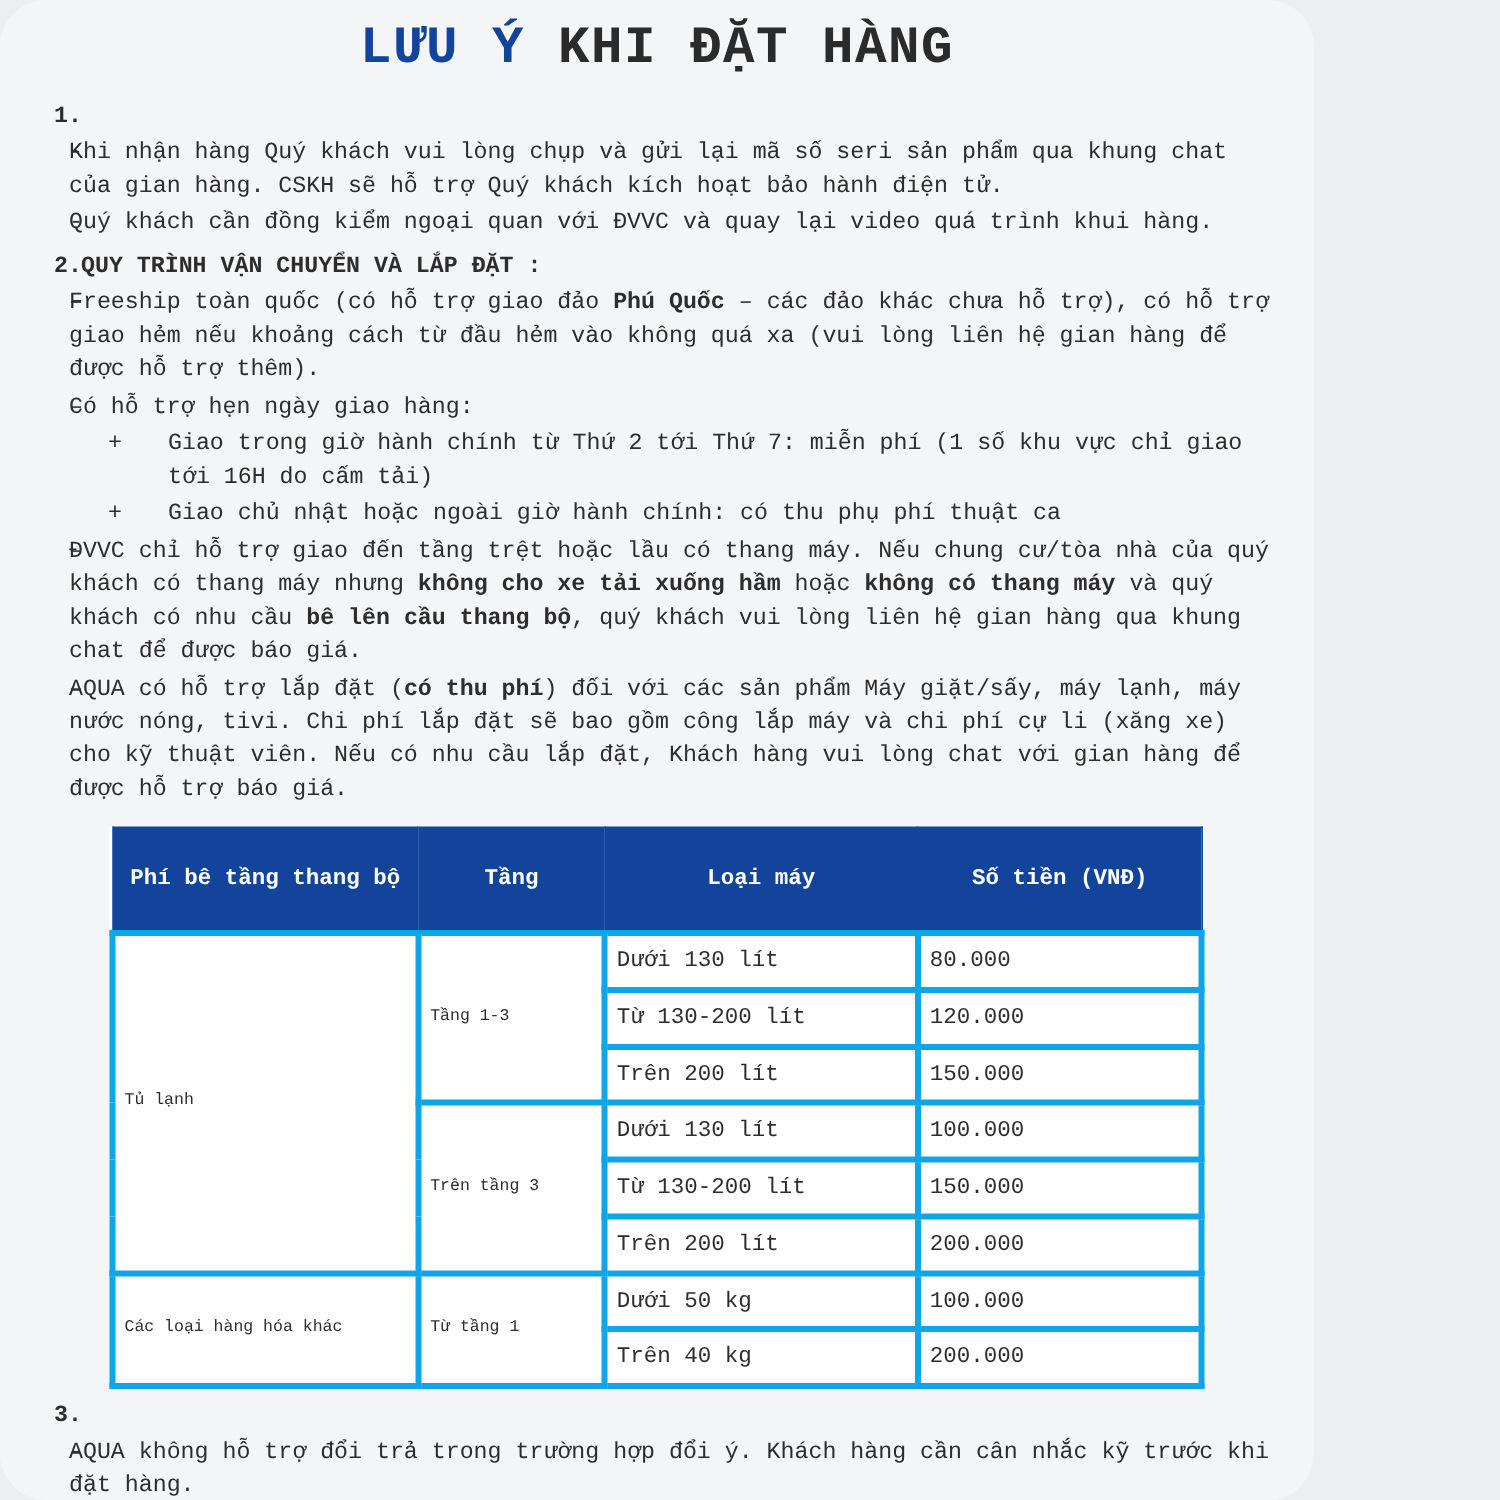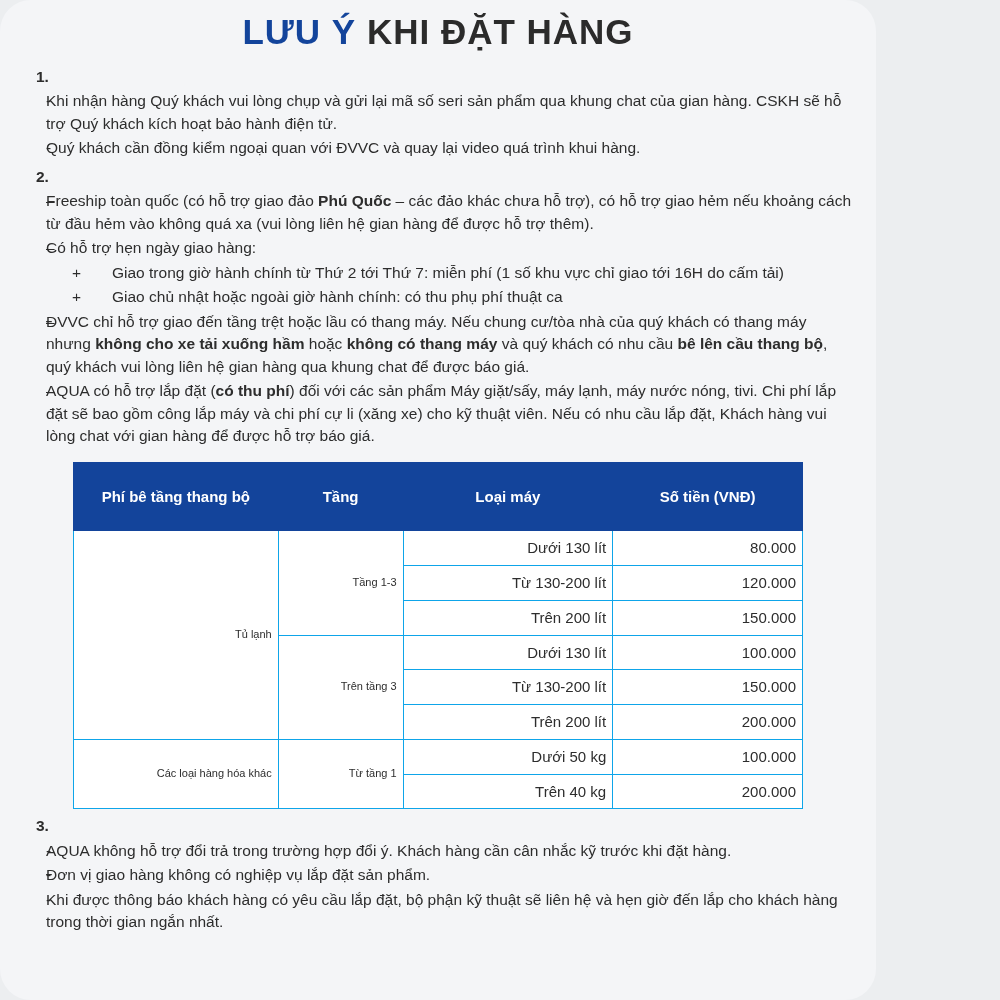--- a/index.html
+++ b/index.html
@@ -8,20 +8,21 @@
     width: 1000px; height: 1000px;
     background: #eceef0;
     font-family: "Liberation Sans", sans-serif;
   }
   #page {
     position: relative;
     width: 876px; height: 1000px;
     background: #f4f5f7;
     border-radius: 31px;
     overflow: hidden;
+    font-family: Liberation Mono, monospace;
   }
   .title {
     text-align: center;
     padding: 12px 0 4px 0;
     font-size: 35px;
     font-weight: bold;
     letter-spacing: 1px;
     color: #2b2b2b;
   }
   .title .hl { color: #13449b; }
@@ -74,23 +75,23 @@
   }
   table.fee th {
     background: #13449b;
     color: #fff;
     font-weight: bold;
     padding: 23px 6px;
     border: 1px solid #13449b;
     text-align: center;
   }
   table.fee td {
-    border: 1px solid #0ea5e9;
+    border: 4px solid #0ea5e9;
     padding: 6px 6px;
-    text-align: right;
+    text-align: left;
     color: #2d2d2d;
   }
   td.vcell { font-size: 11px; }
   .note {
     font-style: italic;
     font-size: 15.5px;
     padding: 6px 10px 0 10px;
     line-height: 1.45;
   }
 </style>
@@ -112,20 +113,21 @@
       <span class="dash">-</span>
       <span class="btxt">Khi nhận hàng Quý khách vui lòng chụp và gửi lại mã số seri sản phẩm qua khung chat của gian hàng. CSKH sẽ hỗ trợ Quý khách kích hoạt bảo hành điện tử.</span>
     </div>
     <div class="bullet-row">
       <span class="dash">-</span>
       <span class="btxt">Quý khách cần đồng kiểm ngoại quan với ĐVVC và quay lại video quá trình khui hàng.</span>
     </div>
 
     <div class="sec-head">
       <span class="sec-num">2.</span>
+      <span>QUY TRÌNH VẬN CHUYỂN VÀ LẮP ĐẶT  :</span>
     </div>
 
     <div class="bullet-row">
       <span class="dash">–</span>
       <span class="btxt"><span>Freeship toàn quốc (có hỗ trợ giao đảo </span><b>Phú Quốc</b><span> – các đảo khác chưa hỗ trợ), có hỗ trợ giao hẻm nếu khoảng cách từ đầu hẻm vào không quá xa (vui lòng liên hệ gian hàng để được hỗ trợ thêm).</span></span>
     </div>
 
     <div class="bullet-row">
       <span class="dash">–</span>
       <span class="btxt">Có hỗ trợ hẹn ngày giao hàng:</span>

